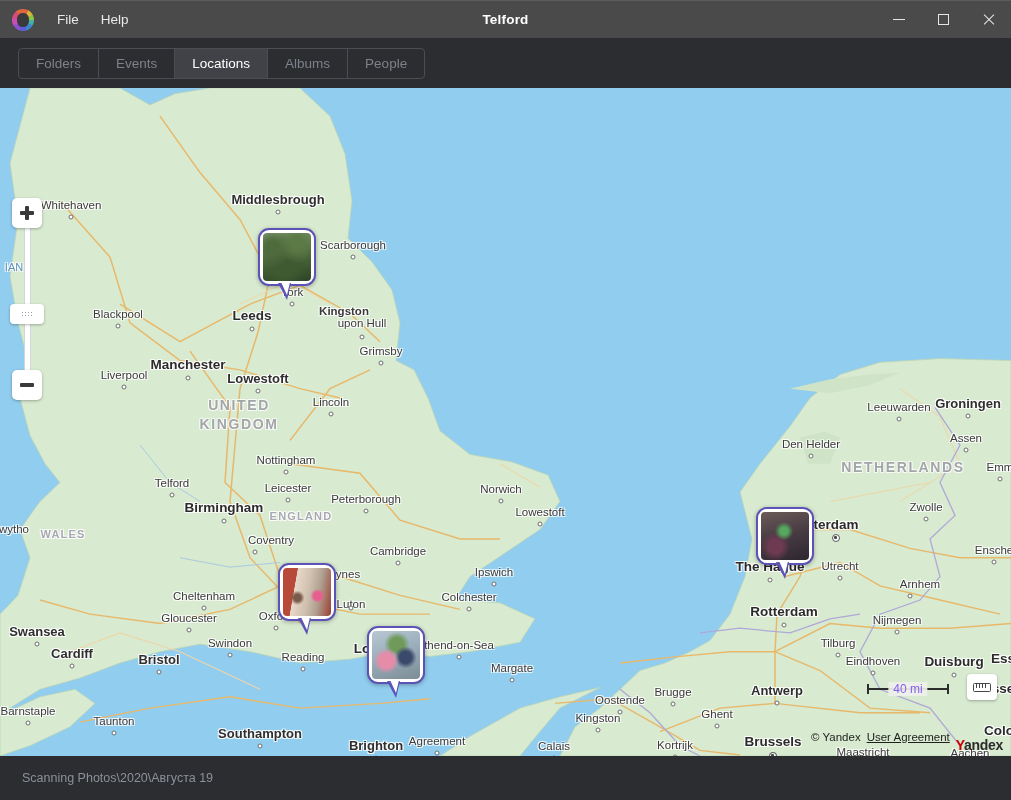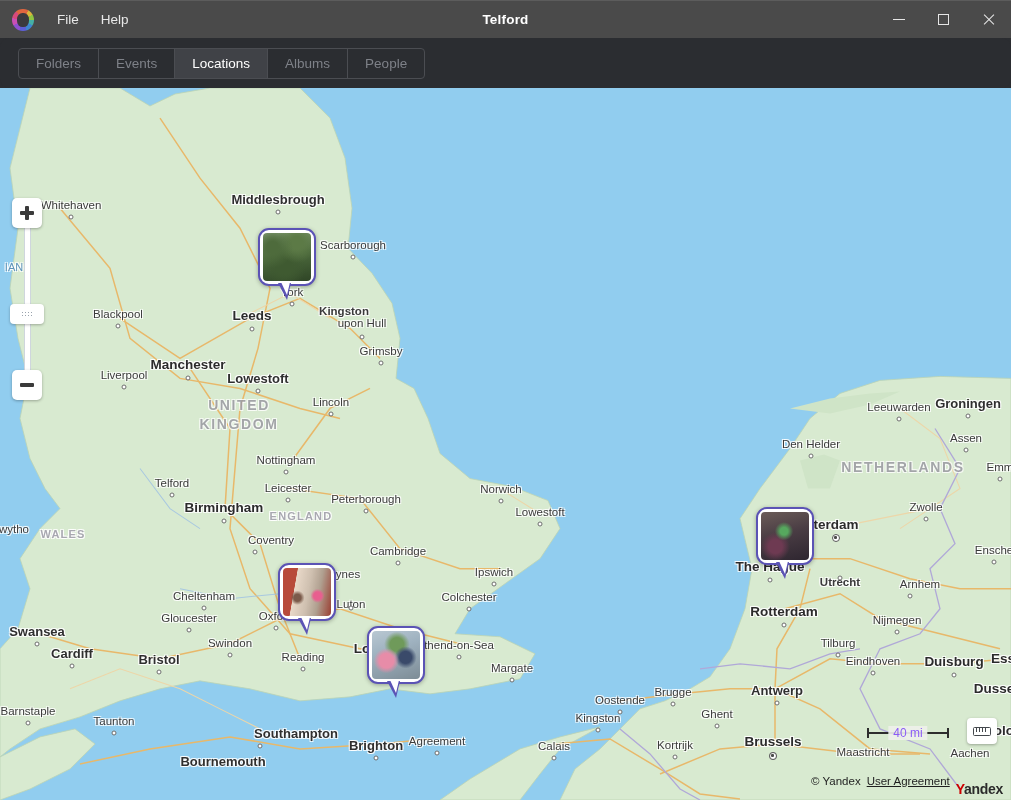--- a/index.html
+++ b/index.html
@@ -476,21 +476,21 @@
           <div class="label major" style="left: 159px; top: 571px;">Bristol</div>
           <div class="dot" style="left: 159px; top: 584px;"></div>
           <div class="label city" style="left: 303px; top: 569px;">Reading</div>
           <div class="dot" style="left: 303px; top: 581px;"></div>
           <div class="label city" style="left: 512px; top: 580px;">Margate</div>
           <div class="dot" style="left: 512px; top: 592px;"></div>
           <div class="label city" style="left: 28px; top: 623px;">Barnstaple</div>
           <div class="dot" style="left: 28px; top: 635px;"></div>
           <div class="label city" style="left: 114px; top: 633px;">Taunton</div>
           <div class="dot" style="left: 114px; top: 645px;"></div>
-          <div class="label major" style="left: 260px; top: 645px; margin-left: 36px;">Southampton</div>
+          <div class="label major" style="left: 260px; top: 645px;">Southampton</div>
           <div class="dot" style="left: 260px; top: 658px;"></div>
           <div class="label major" style="left: 376px; top: 657px;">Brighton</div>
           <div class="dot" style="left: 376px; top: 670px;"></div>
           <div class="label city" style="left: 437px; top: 653px;">Agreement</div>
           <div class="dot" style="left: 437px; top: 665px;"></div>
           <div class="label major" style="left: 223px; top: 673px;">Bournemouth</div>
           <div class="label city" style="left: 899px; top: 319px;">Leeuwarden</div>
           <div class="dot" style="left: 899px; top: 331px;"></div>
           <div class="label major" style="left: 968px; top: 315px;">Groningen</div>
           <div class="dot" style="left: 968px; top: 328px;"></div>
@@ -500,21 +500,21 @@
           <div class="dot" style="left: 966px; top: 362px;"></div>
           <div class="label city" style="left: 1000px; top: 379px;">Emm</div>
           <div class="dot" style="left: 1000px; top: 391px;"></div>
           <div class="label city" style="left: 926px; top: 419px;">Zwolle</div>
           <div class="dot" style="left: 926px; top: 431px;"></div>
           <div class="label big" style="left: 836px; top: 436px;">terdam</div>
           <div class="label city" style="left: 994px; top: 462px;">Ensche</div>
           <div class="dot" style="left: 994px; top: 474px;"></div>
           <div class="label big" style="left: 770px; top: 478px;">The Hague</div>
           <div class="dot" style="left: 770px; top: 492px;"></div>
-          <div class="label city" style="left: 840px; top: 494px; font-weight: bold;">Utrecht</div>
+          <div class="label city" style="left: 840px; top: 478px;">Utrecht</div>
           <div class="dot" style="left: 840px; top: 490px;"></div>
           <div class="label city" style="left: 910px; top: 496px; padding-left: 20px;">Arnhem</div>
           <div class="dot" style="left: 910px; top: 508px;"></div>
           <div class="label big" style="left: 784px; top: 523px;">Rotterdam</div>
           <div class="dot" style="left: 784px; top: 537px;"></div>
           <div class="label city" style="left: 897px; top: 532px;">Nijmegen</div>
           <div class="dot" style="left: 897px; top: 544px;"></div>
           <div class="label city" style="left: 838px; top: 555px;">Tilburg</div>
           <div class="dot" style="left: 838px; top: 567px;"></div>
           <div class="label city" style="left: 873px; top: 573px;">Eindhoven</div>
@@ -595,14 +595,17 @@
       </div>
 
       <div class="attrib">
         <span>© Yandex</span>
         <span class="ua">User Agreement</span>
         <span class="ylogo"><span class="r">Y</span><span>andex</span></span>
       </div>
     </div>
   </div>
 
+  <div class="statusbar">
+    <span>Scanning Photos\2020\Августа 19</span>
+  </div>
 
 </div>
 
 </body></html>

